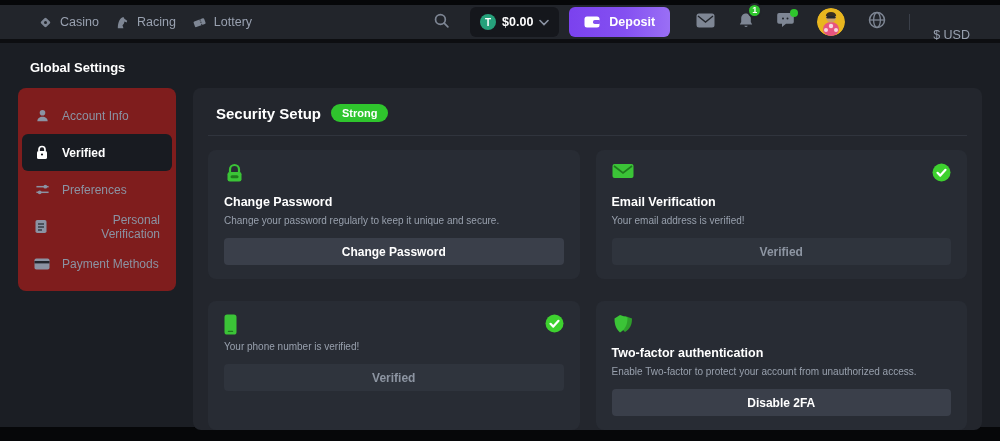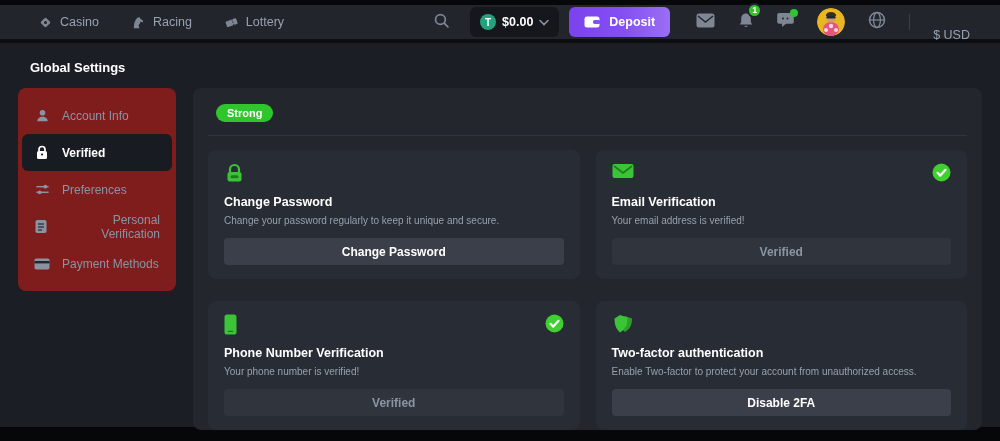--- a/index.html
+++ b/index.html
@@ -3,21 +3,21 @@
 <meta charset="utf-8">
 <style>
   * { margin:0; padding:0; box-sizing:border-box; }
   body { background:#060709; font-family:"Liberation Sans", sans-serif; }
   .page { width:1000px; height:441px; position:relative; overflow:hidden; background:#060709; }
 
   
   .top-strip { height:5px; background:#060709; }
   .topbar { height:38px; background:#22252b; border-bottom:4px solid #0d0e11;
             display:flex; align-items:center; padding:0 30px; }
-  .nav-group { display:flex; align-items:center; gap:16px; }
+  .nav-group { display:flex; align-items:center; gap:0; }
   .nav-item { display:flex; align-items:center; gap:7px; padding:6px 8px; cursor:pointer; }
   .nav-item span { color:#99a1b0; font-size:12.5px; font-weight:500; }
   .icon { display:inline-flex; align-items:center; justify-content:center; }
   .icon svg { display:block; }
 
   .right-group { margin-left:auto; display:flex; align-items:center; }
   .search-btn { margin-right:16px; cursor:pointer; padding:4px; }
   .balance-chip { display:flex; align-items:center; gap:6px; background:#15171c;
                   border-radius:6px; height:30px; padding:0 10px; cursor:pointer; }
   .coin { width:16px; height:16px; border-radius:50%; background:#26a17b; color:#fff;
@@ -236,20 +236,21 @@
                 <rect x="0.5" y="0.5" width="15" height="11" rx="1.8" fill="#8b93a3"></rect>
                 <rect x="0.5" y="3" width="15" height="2.4" fill="#22252c"></rect>
               </svg>
           </span>
           <span>Payment Methods</span>
         </div>
       </div>
 
       <div class="panel">
         <div class="panel-header">
+          <span class="panel-title">Security Setup</span>
           <span class="status-badge">Strong</span>
         </div>
         <div class="divider"></div>
 
         <div class="cards">
 
           <div class="card">
             <div class="card-top">
               <span class="icon">
                 <svg width="21" height="21" viewBox="0 0 21 21">
@@ -292,21 +293,20 @@
                     <line x1="4.5" y1="17.4" x2="8.5" y2="17.4" stroke="#1f7a1d" stroke-width="1.4" stroke-linecap="round"></line>
                   </svg>
               </span>
               <span class="icon">
                 <svg width="19" height="19" viewBox="0 0 19 19">
                     <circle cx="9.5" cy="9.5" r="9" fill="#3ed12f"></circle>
                     <polyline points="5.5,9.8 8.3,12.6 13.5,6.8" fill="none" stroke="#fff" stroke-width="2.2" stroke-linecap="round" stroke-linejoin="round"></polyline>
                   </svg>
               </span>
             </div>
-            <div class="card-title">Phone Number Verification</div>
             <div class="card-desc">Your phone number is verified!</div>
             <button class="card-btn muted">Verified</button>
           </div>
 
           <div class="card">
             <div class="card-top">
               <span class="icon">
                 <svg width="22" height="21" viewBox="0 0 22 21">
                     <path d="M13 2 L20 4.5 C20 11 18 15 13 18 C10 15.5 8.5 12 8.5 6 Z" fill="#2e9e2b"></path>
                     <path d="M8 1 L15.5 3.5 C15.5 10.5 13.5 15 8 18.5 C4.5 15.5 2.5 11.5 2.5 4.5 Z" fill="#3bc437"></path>

